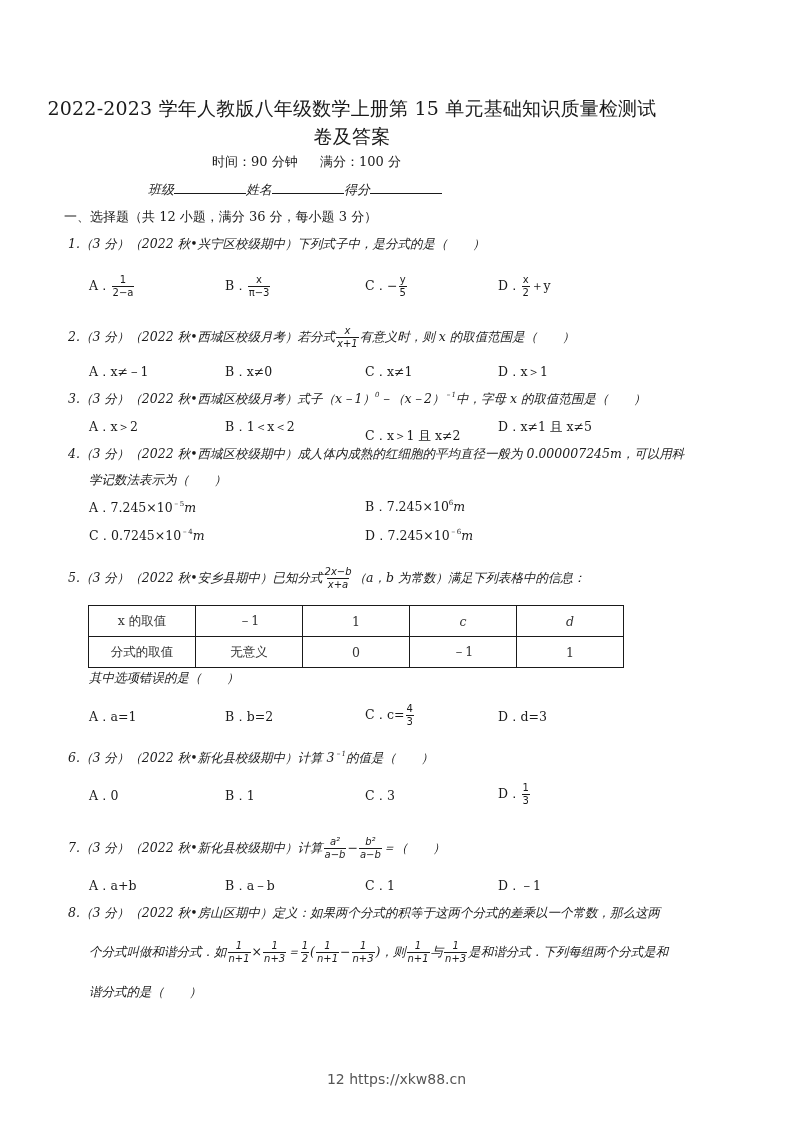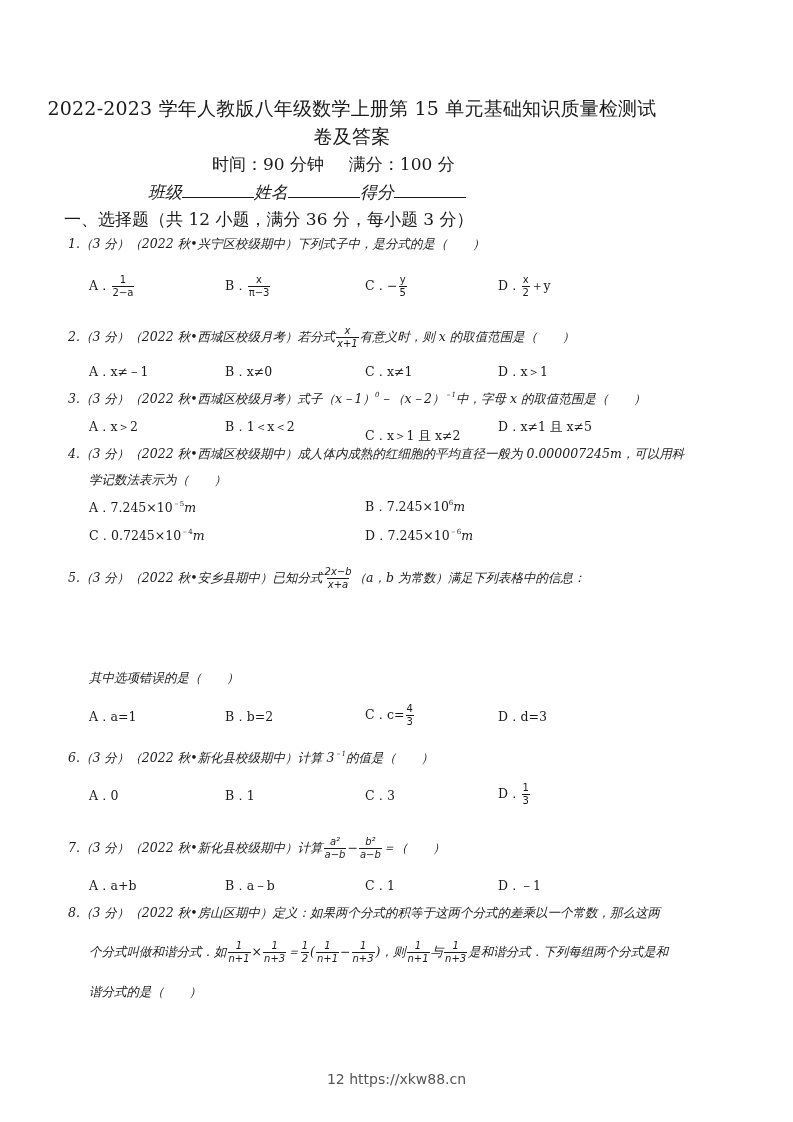--- a/index.html
+++ b/index.html
@@ -1,20 +1,20 @@
 <!DOCTYPE html>
 <html><head>
 <meta charset="utf-8">
 <style>
   html, body { margin:0; padding:0; background:#ffffff; }
   body { width:793px; height:1122px; position:relative; overflow:hidden;
          font-family:"DejaVu Serif", "Liberation Serif", serif; color:#1a1a1a; }
   .abs { position:absolute; white-space:nowrap; }
   .title { font-size:19px; left:0; width:704px; text-align:center; letter-spacing:0.2px; }
-  .sub { font-size:17px; }
+  .sub { font-size:13px; }
   .q { font-size:12.5px; left:68px;font-style:italic; }
   .opt { font-size:12.5px; }
   i.v { font-style:italic; font-family:"DejaVu Serif", serif; }
   .frac { display:inline-flex; flex-direction:column; align-items:center; vertical-align:middle;
           font-size:10px; line-height:12px; margin:0 1px; font-family:"DejaVu Sans", sans-serif; }
   .frac .num { padding:0 1px; }
   .frac .den { border-top:1px solid #1a1a1a; padding:0 1px; }
   sup { font-size:7px; vertical-align:6px; }
   table.t5 { position:absolute; left:88px; top:605px; border-collapse:collapse; font-size:12.5px; }
   table.t5 td { border:1.5px solid #1a1a1a; width:106px; height:30px; text-align:center; padding:0; color:#333; }
@@ -103,20 +103,34 @@
 </div>
 
 <div class="abs q" style="top:566px;">
   <span>5.</span><span>（3 分）（2022 秋•安乡县期中）已知分式</span><span class="frac">
       <span class="num">2x−b</span>
       <span class="den">x+a</span>
     </span><span>（a，b 为常数）满足下列表格中的信息：</span>
 </div>
 <table class="t5">
   <tbody>
+      <tr>
+    <td>x 的取值</td>
+    <td>－1</td>
+    <td>1</td>
+    <td style="font-style:italic;">c</td>
+    <td style="font-style:italic;">d</td>
+  </tr>
+  <tr>
+    <td>分式的取值</td>
+    <td>无意义</td>
+    <td>0</td>
+    <td>－1</td>
+    <td>1</td>
+  </tr>
 </tbody>
   </table>
 <div class="abs q" style="left:89px; top:670px;">其中选项错误的是（　　）</div>
 <div class="abs opt" style="left:89px; top:709px;">A．a=1</div>
 <div class="abs opt" style="left:225px; top:709px;">B．b=2</div>
 <div class="abs opt" style="left:365px; top:703px;">
   <span>C．c=</span><span class="frac">
       <span class="num">4</span>
       <span class="den">3</span>
     </span>

